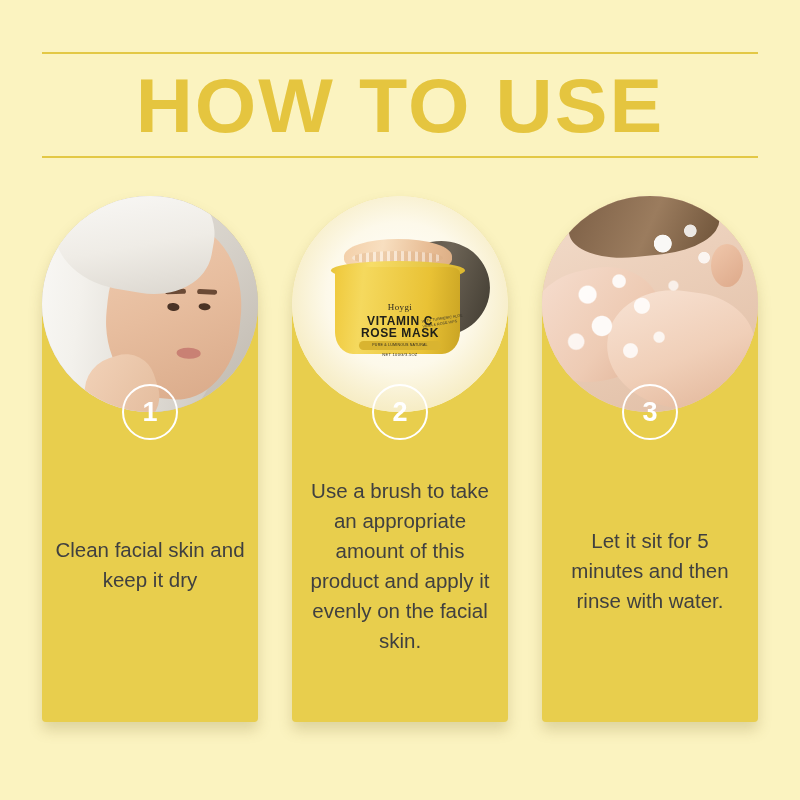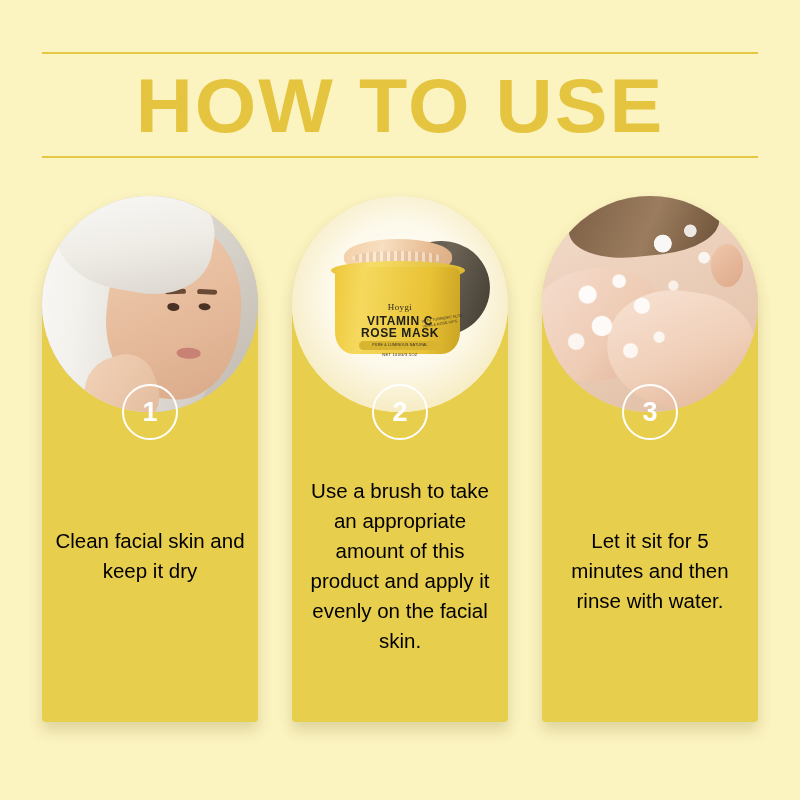--- a/index.html
+++ b/index.html
@@ -284,27 +284,27 @@
     font-size:27px;
     font-weight:bold;
     line-height:1;
     background:transparent;
   }
 
   
   .caption {
     position:absolute;
     left:12px; right:12px;
-    color:#000000;
+    color:#404040;
     font-size:20.5px;
     line-height:30px;
     text-align:center;
     font-weight:300;
   }
-  .cap-1 { top:330px; }
+  .cap-1 { top:339px; }
   .cap-2 { top:280px; }
   .cap-3 { top:330px; }
 </style>
 </head>
 <body>
 
 <div class="page">
 
   <div class="header">
     <div class="rule rule-top"></div>

